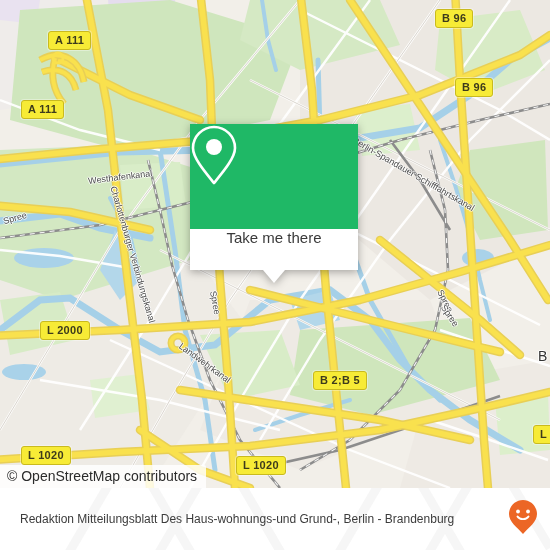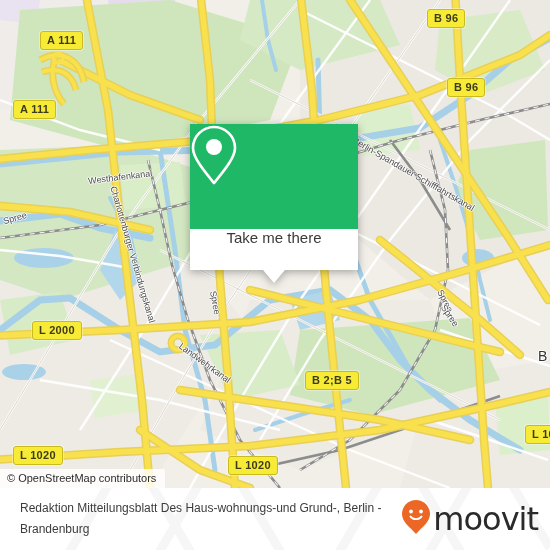--- a/index.html
+++ b/index.html
@@ -27,40 +27,41 @@
     border-radius:3px;
     color:#3d3b1c;
     font-family:"Liberation Sans", sans-serif;
     font-weight:bold;
     font-size:11px;
     line-height:14px;
     padding:1px 6px 2px 6px;
     white-space:nowrap;
     letter-spacing:.3px;
     box-shadow:0 0 0 1px rgba(255,255,255,.35);
+    margin-left:8px;
   }
 
   
   .wlabel{
     position:absolute;
     color:#4a4a4a;
     font-family:"Liberation Sans", sans-serif;
     font-size:9px;
     white-space:nowrap;
     text-shadow:
       1px 0 0 rgba(255,255,255,.9), -1px 0 0 rgba(255,255,255,.9),
       0 1px 0 rgba(255,255,255,.9), 0 -1px 0 rgba(255,255,255,.9);
     pointer-events:none;
   }
 
   
   #attribution{
     position:absolute;left:0;bottom:0;
     background:rgba(255,255,255,.82);
-    font-size:11px;
+    font-size:14px;
     color:#2b2b2b;
     padding:3px 9px 4px 7px;
     border-top-right-radius:2px;
     white-space:nowrap;
     font-family:"Liberation Sans", sans-serif;
   }
 
   
   #popup{
     position:absolute;left:190px;top:124px;width:168px;
@@ -323,18 +324,17 @@
       <div id="footer-title">Redaktion Mitteilungsblatt Des Haus-wohnungs-und Grund-, Berlin - Brandenburg</div>
       <div id="moovit-logo">
         <span>
           <svg width="30" height="36" viewBox="0 0 30 36" aria-hidden="true">
             <path d="M15 1 C7.3 1 1 7.3 1 15 C1 23 9 28 15 35 C21 28 29 23 29 15 C29 7.3 22.7 1 15 1 Z" fill="#ec6625"></path>
             <circle cx="10" cy="12.5" r="1.9" fill="#ffffff"></circle>
             <circle cx="20" cy="12.5" r="1.9" fill="#ffffff"></circle>
             <path d="M9.5 17.5 C11.5 21 18.5 21 20.5 17.5" fill="none" stroke="#ffffff" stroke-width="1.9" stroke-linecap="round"></path>
           </svg>
         </span>
-        <span id="moovit-wordmark">moovit</span>
       </div>
     </div>
   </div>
 
 </div>
 
 </body></html>

